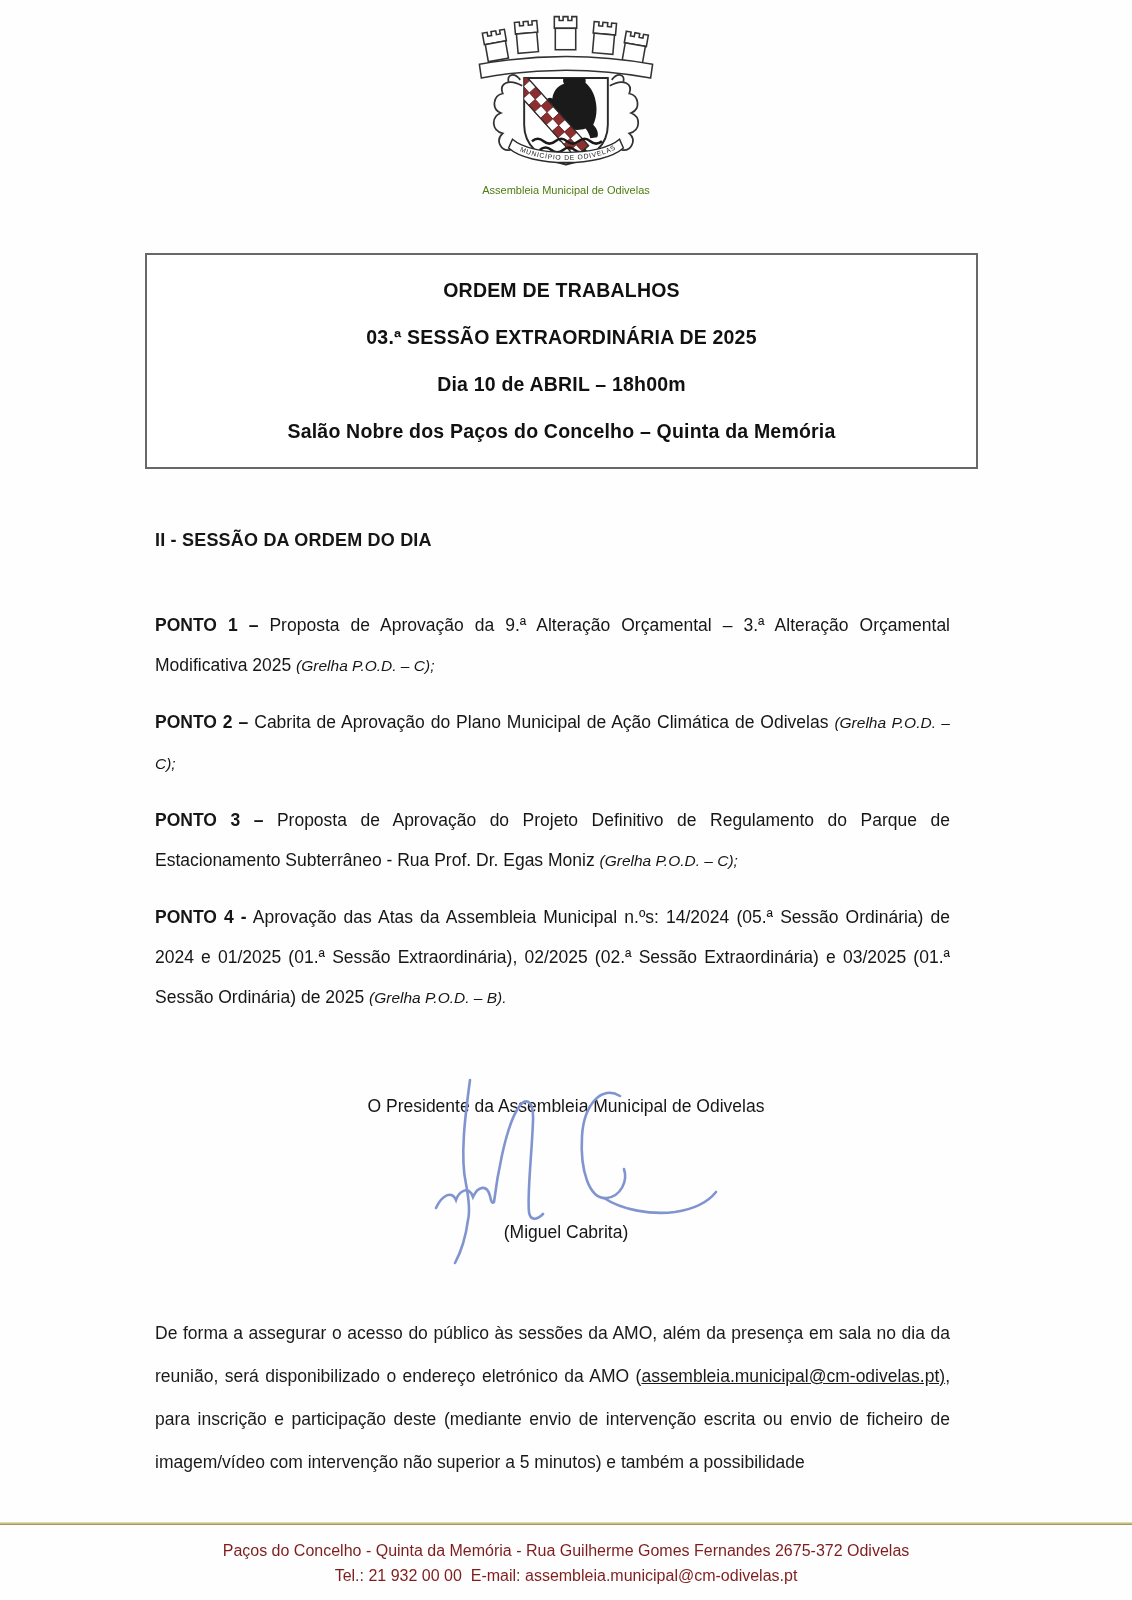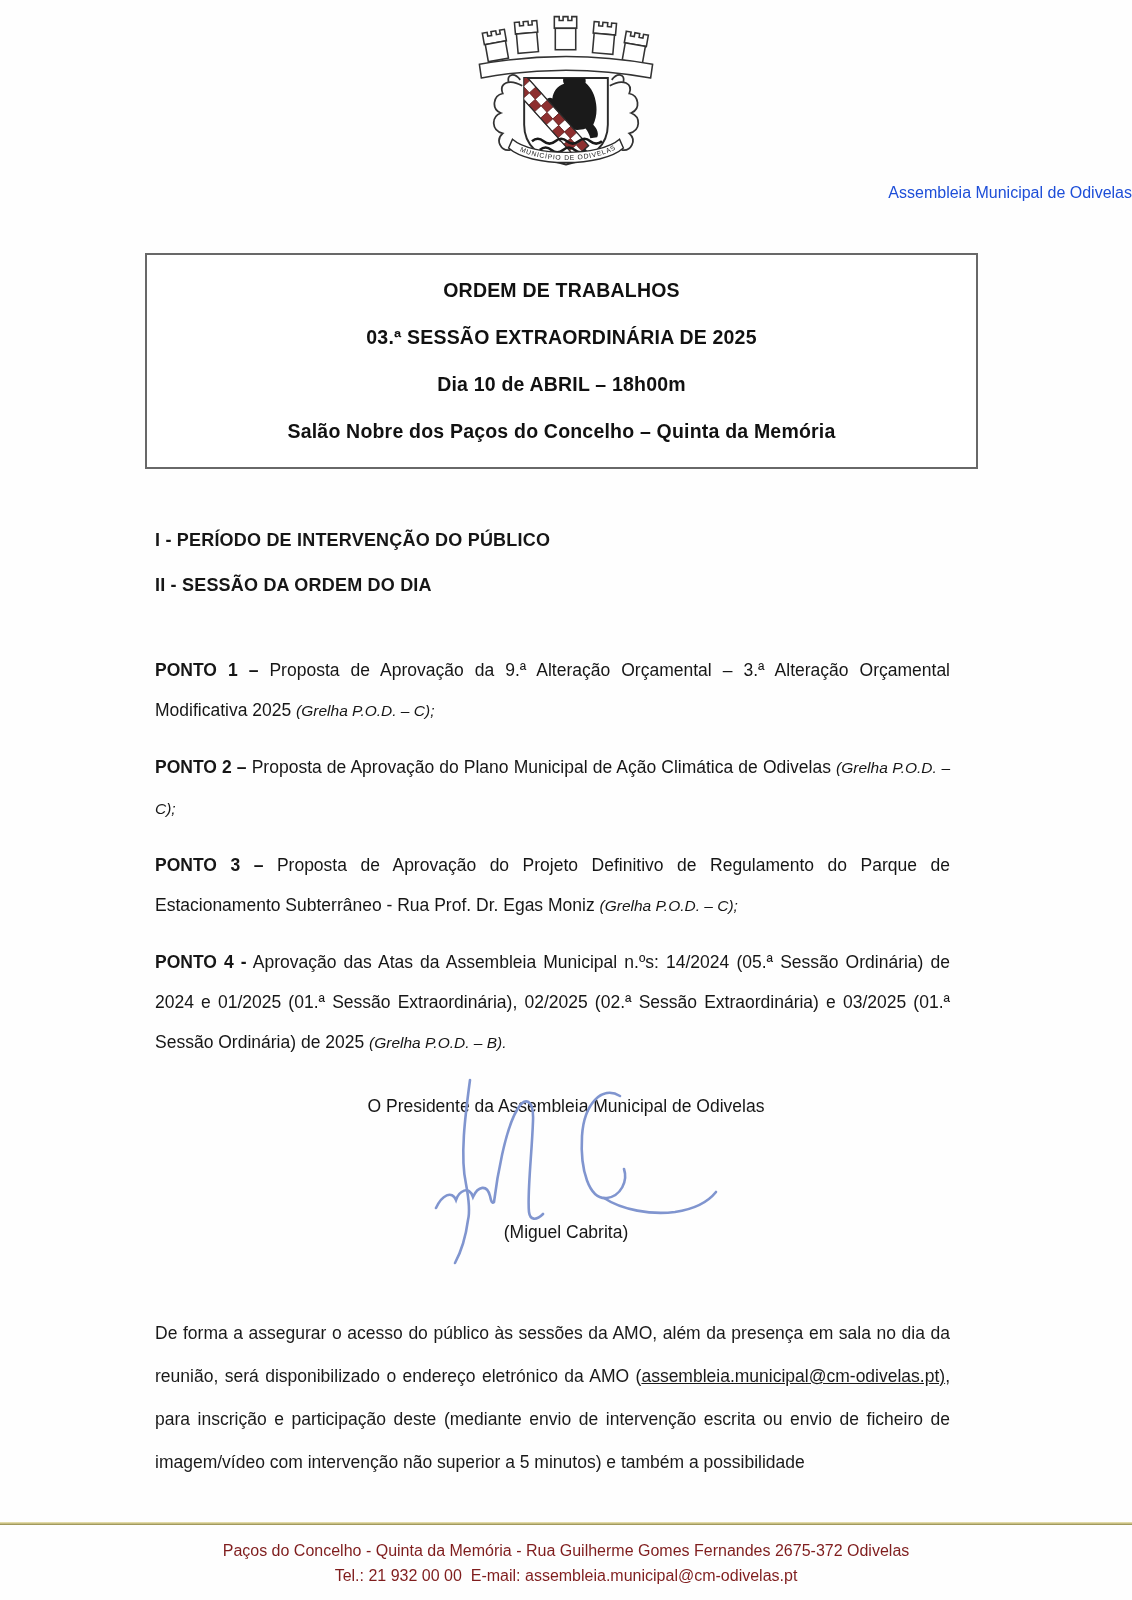--- a/index.html
+++ b/index.html
@@ -4,21 +4,21 @@
 <style>
   html,body { margin:0; padding:0; background:#ffffff; }
   .page {
     position:relative; width:1132px; height:1600px; overflow:hidden;
     background:#fefefe; color:#161616;
     font-family:"Liberation Sans", sans-serif;
   }
   .crest { position:absolute; top:4px; left:50%; transform:translateX(-50%); }
   .org-label {
     position:absolute; top:184px; left:0; width:100%;
-    text-align:right; font-size:16px; color:#1d4ed8;
+    text-align:center; font-size:11px; color:#4d7c0f;
   }
   .title-box {
     position:absolute; top:253px; left:145px; width:833px; height:216px;
     box-sizing:border-box; border:2px solid #686868; background:#fff;
     display:flex; flex-direction:column; justify-content:space-evenly; align-items:center;
     font-weight:bold; font-size:19.5px; letter-spacing:0.2px; color:#111;
   }
   .content { position:absolute; top:530px; left:155px; width:795px; }
   .section-heading { font-weight:bold; font-size:18px; letter-spacing:0.2px; margin:0 0 24px 0; }
   .section-heading.second { margin-bottom:54px; }
@@ -138,26 +138,25 @@
   <div class="org-label">Assembleia Municipal de Odivelas</div>
 
   <div class="title-box">
     <div class="title-line">ORDEM DE TRABALHOS</div>
     <div class="title-line">03.ª SESSÃO EXTRAORDINÁRIA DE 2025</div>
     <div class="title-line">Dia 10 de ABRIL – 18h00m</div>
     <div class="title-line">Salão Nobre dos Paços do Concelho – Quinta da Memória</div>
   </div>
 
   <div class="content">
-    <div class="section-heading">I - PERÍODO DE INTERVENÇÃO DO PÚBLICO</div>
     <div class="section-heading second">II - SESSÃO DA ORDEM DO DIA</div>
 
     <p class="point"><span class="pt-label">PONTO 1 –</span><span> Proposta de Aprovação da 9.ª Alteração Orçamental – 3.ª Alteração Orçamental Modificativa 2025 </span><span class="grelha">(Grelha P.O.D. – C);</span></p>
 
-    <p class="point"><span class="pt-label">PONTO 2 –</span><span> Proposta de Aprovação do Plano Municipal de Ação Climática de Odivelas </span><span class="grelha">(Grelha P.O.D. – C);</span></p>
+    <p class="point"><span class="pt-label">PONTO 2 –</span><span> Cabrita de Aprovação do Plano Municipal de Ação Climática de Odivelas </span><span class="grelha">(Grelha P.O.D. – C);</span></p>
 
     <p class="point"><span class="pt-label">PONTO 3 –</span><span> Proposta de Aprovação do Projeto Definitivo de Regulamento do Parque de Estacionamento Subterrâneo - Rua Prof. Dr. Egas Moniz </span><span class="grelha">(Grelha P.O.D. – C);</span></p>
 
     <p class="point"><span class="pt-label">PONTO 4 -</span><span> Aprovação das Atas da Assembleia Municipal n.ºs: 14/2024 (05.ª Sessão Ordinária) de 2024 e 01/2025 (01.ª Sessão Extraordinária), 02/2025 (02.ª Sessão Extraordinária) e 03/2025 (01.ª Sessão Ordinária) de 2025 </span><span class="grelha">(Grelha P.O.D. – B).</span></p>
   </div>
 
   <div class="sig-title">O Presidente da Assembleia Municipal de Odivelas</div>
   <svg class="sig-ink" width="320" height="195" viewBox="0 0 320 195" xmlns="http://www.w3.org/2000/svg">
     <g fill="none" stroke="#8095cf" stroke-width="2.6" stroke-linecap="round">
       <path d="M46,8 C41,45 36,85 42,112 C45,128 46,140 44,148 C42,163 38,178 31,191"></path>

